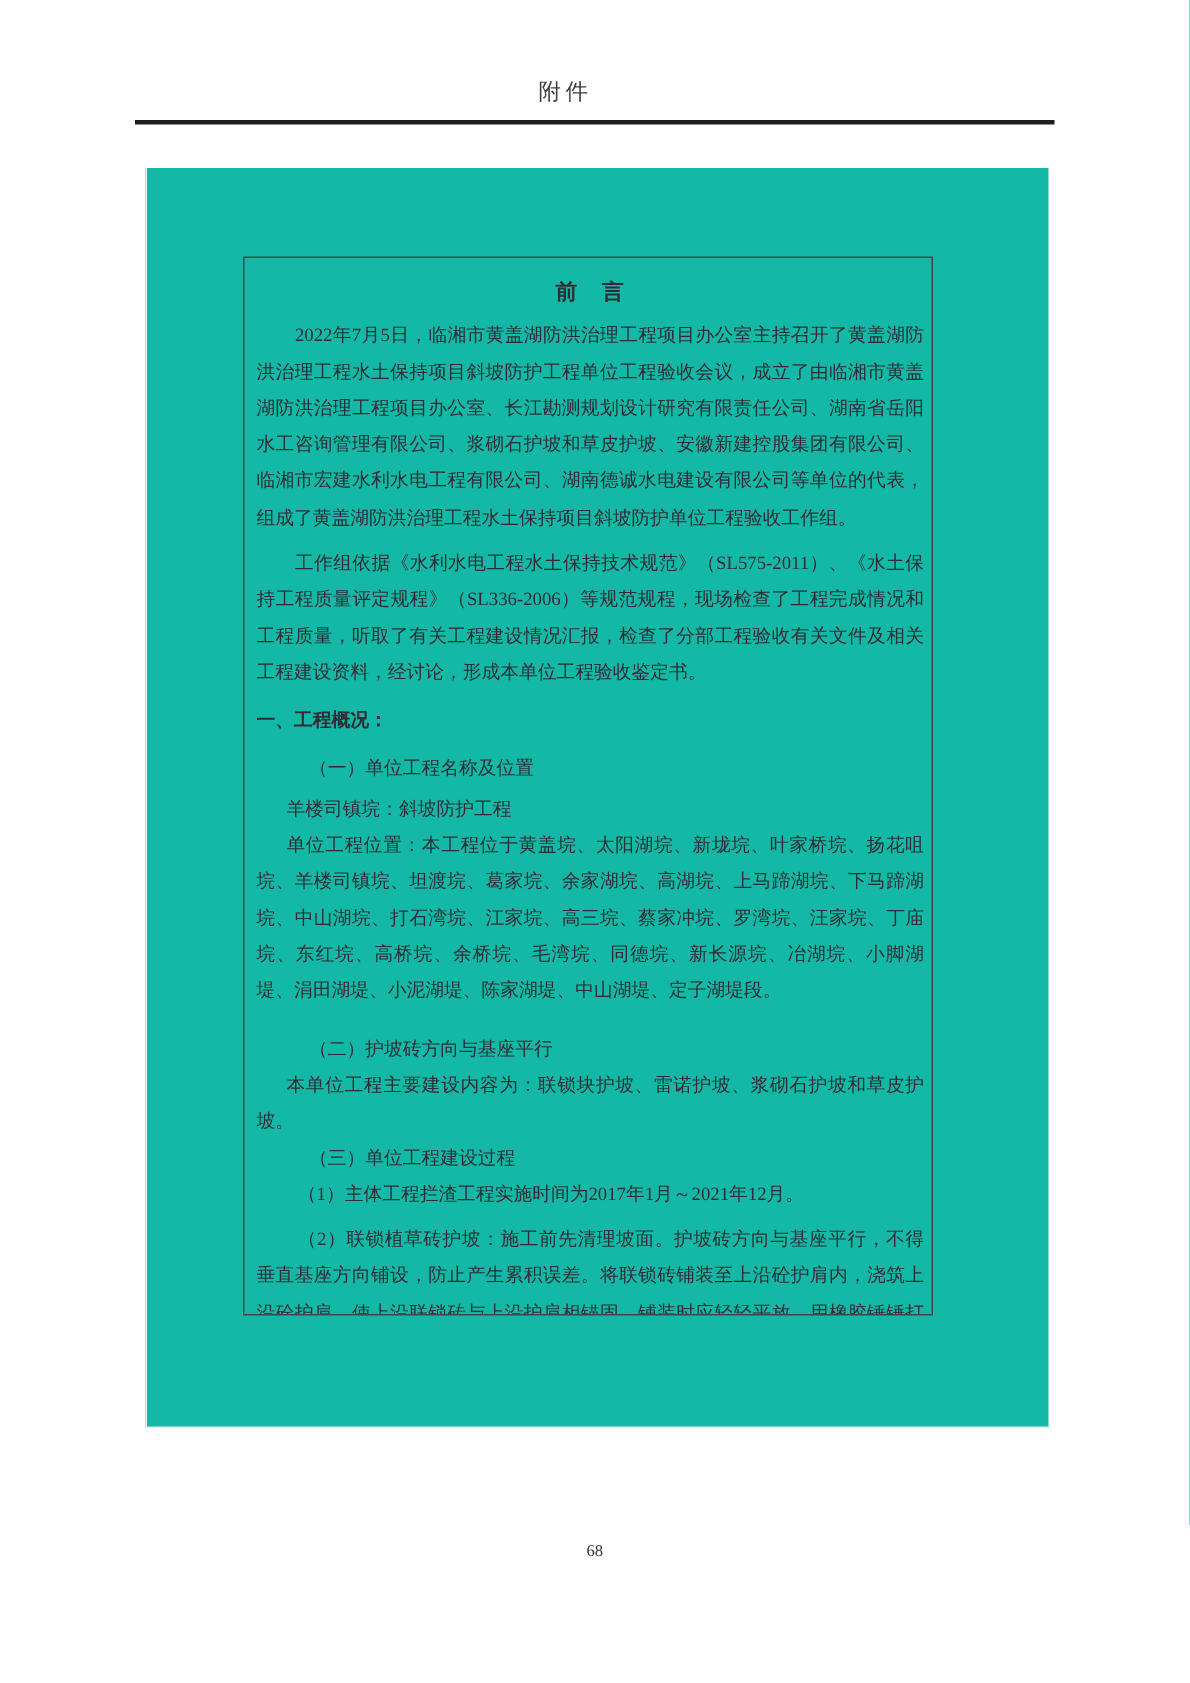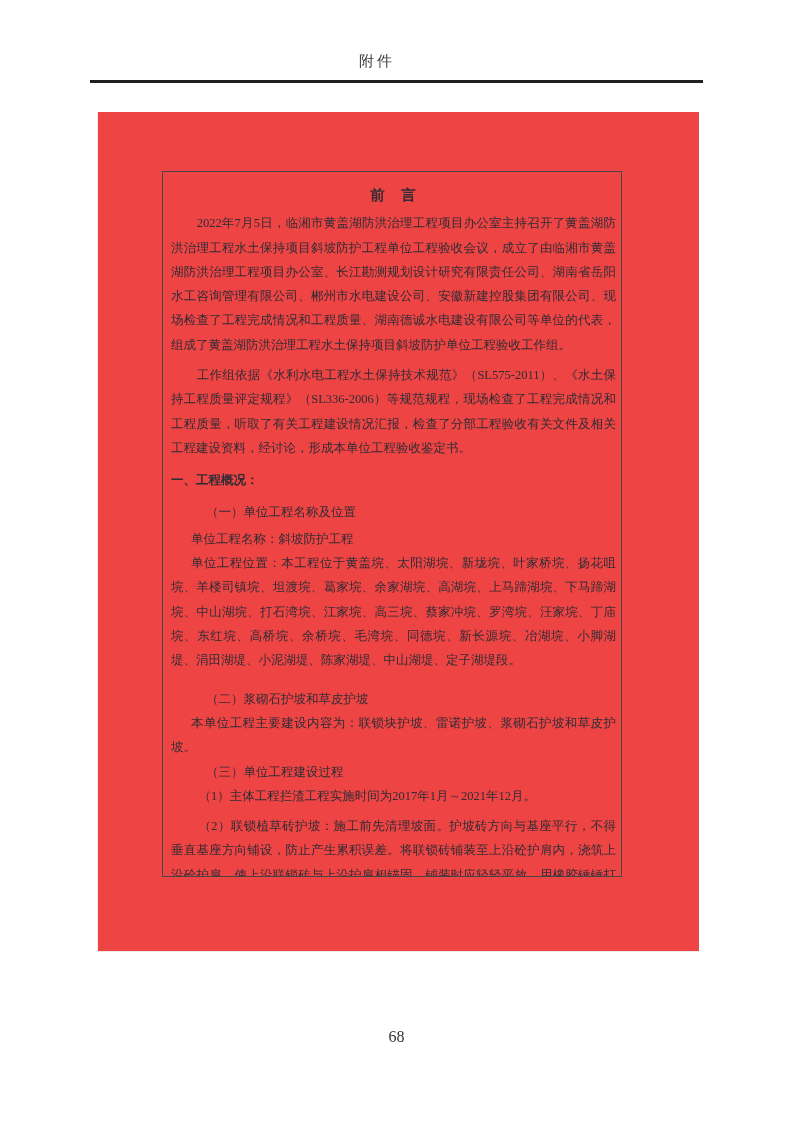--- a/index.html
+++ b/index.html
@@ -16,21 +16,21 @@
     font-size: 15px; color: #3d3d3d; letter-spacing: 3px;
   }
   .header-rule {
     position: absolute; top: 80px; left: 90px;
     width: 613px; height: 3px;
     background: #1f1f1f;
   }
   .scan-panel {
     position: absolute; left: 97px; top: 112px;
     width: 601px; height: 839px;
-    background: #ef4444;
+    background: #14b8a6;
     border-bottom: 1px solid #eceae9;
     border-left: 1px solid #f1eeee;
   }
   .doc-box {
     position: absolute; left: 64px; top: 59px;
     width: 460px; height: 706px;
     box-sizing: border-box;
     border: 1.5px solid #454549;
     padding: 11px 5px 10px 8px;
     overflow: hidden;
@@ -51,49 +51,49 @@
   .ind-name   { text-indent: 1.6em; }
   .ind-sub    { text-indent: 2.8em; }
   .ind-item   { text-indent: 2.2em; }
   .gap-xs { margin-top: 3px !important; }
   .gap-sm { margin-top: 6px !important; }
   .gap-md { margin-top: 9px !important; font-family: Liberation Mono, monospace; }
   .gap-lg { margin-top: 14px !important; }
   .footer-pagenum {
     position: absolute; top: 1028px; left: 0; width: 793px;
     text-align: center;
-    font-size: 16px; color: #333333;
+    font-size: 11px; color: #333333;
   }
 </style>
 </head>
 <body>
 
 <div class="header-title">附件</div>
 
 <div class="header-rule"></div>
 
 <div class="scan-panel">
 
   <div class="doc-box">
 
     <p class="doc-title">前　言</p>
 
-    <p class="ind-body">2022年7月5日，临湘市黄盖湖防洪治理工程项目办公室主持召开了黄盖湖防洪治理工程水土保持项目斜坡防护工程单位工程验收会议，成立了由临湘市黄盖湖防洪治理工程项目办公室、长江勘测规划设计研究有限责任公司、湖南省岳阳水工咨询管理有限公司、郴州市水电建设公司、安徽新建控股集团有限公司、现场检查了工程完成情况和工程质量、湖南德诚水电建设有限公司等单位的代表，组成了黄盖湖防洪治理工程水土保持项目斜坡防护单位工程验收工作组。</p>
+    <p class="ind-body">2022年7月5日，临湘市黄盖湖防洪治理工程项目办公室主持召开了黄盖湖防洪治理工程水土保持项目斜坡防护工程单位工程验收会议，成立了由临湘市黄盖湖防洪治理工程项目办公室、长江勘测规划设计研究有限责任公司、湖南省岳阳水工咨询管理有限公司、浆砌石护坡和草皮护坡、安徽新建控股集团有限公司、临湘市宏建水利水电工程有限公司、湖南德诚水电建设有限公司等单位的代表，组成了黄盖湖防洪治理工程水土保持项目斜坡防护单位工程验收工作组。</p>
 
     <p class="ind-body gap-sm">工作组依据《水利水电工程水土保持技术规范》（SL575-2011）、《水土保持工程质量评定规程》（SL336-2006）等规范规程，现场检查了工程完成情况和工程质量，听取了有关工程建设情况汇报，检查了分部工程验收有关文件及相关工程建设资料，经讨论，形成本单位工程验收鉴定书。</p>
 
     <p class="bold gap-md">一、工程概况：</p>
 
     <p class="ind-sub gap-sm">（一）单位工程名称及位置</p>
 
-    <p class="ind-name gap-xs">单位工程名称：斜坡防护工程</p>
+    <p class="ind-name gap-xs">羊楼司镇垸：斜坡防护工程</p>
 
     <p class="ind-name">单位工程位置：本工程位于黄盖垸、太阳湖垸、新垅垸、叶家桥垸、扬花咀垸、羊楼司镇垸、坦渡垸、葛家垸、余家湖垸、高湖垸、上马蹄湖垸、下马蹄湖垸、中山湖垸、打石湾垸、江家垸、高三垸、蔡家冲垸、罗湾垸、汪家垸、丁庙垸、东红垸、高桥垸、余桥垸、毛湾垸、同德垸、新长源垸、冶湖垸、小脚湖堤、涓田湖堤、小泥湖堤、陈家湖堤、中山湖堤、定子湖堤段。</p>
 
-    <p class="ind-sub gap-lg">（二）浆砌石护坡和草皮护坡</p>
+    <p class="ind-sub gap-lg">（二）护坡砖方向与基座平行</p>
 
     <p class="ind-name">本单位工程主要建设内容为：联锁块护坡、雷诺护坡、浆砌石护坡和草皮护坡。</p>
 
     <p class="ind-sub">（三）单位工程建设过程</p>
 
     <p class="ind-item">（1）主体工程拦渣工程实施时间为2017年1月～2021年12月。</p>
 
     <p class="ind-item gap-sm">（2）联锁植草砖护坡：施工前先清理坡面。护坡砖方向与基座平行，不得垂直基座方向铺设，防止产生累积误差。将联锁砖铺装至上沿砼护肩内，浇筑上沿砼护肩，使上沿联锁砖与上沿护肩相锚固。铺装时应轻轻平放，用橡胶锤锤打稳定，不得损伤砖的边角，砖与结合层紧密结合牢固。随铺砌随检查缝格的顺直和砖面面层</p>
 
   </div>

